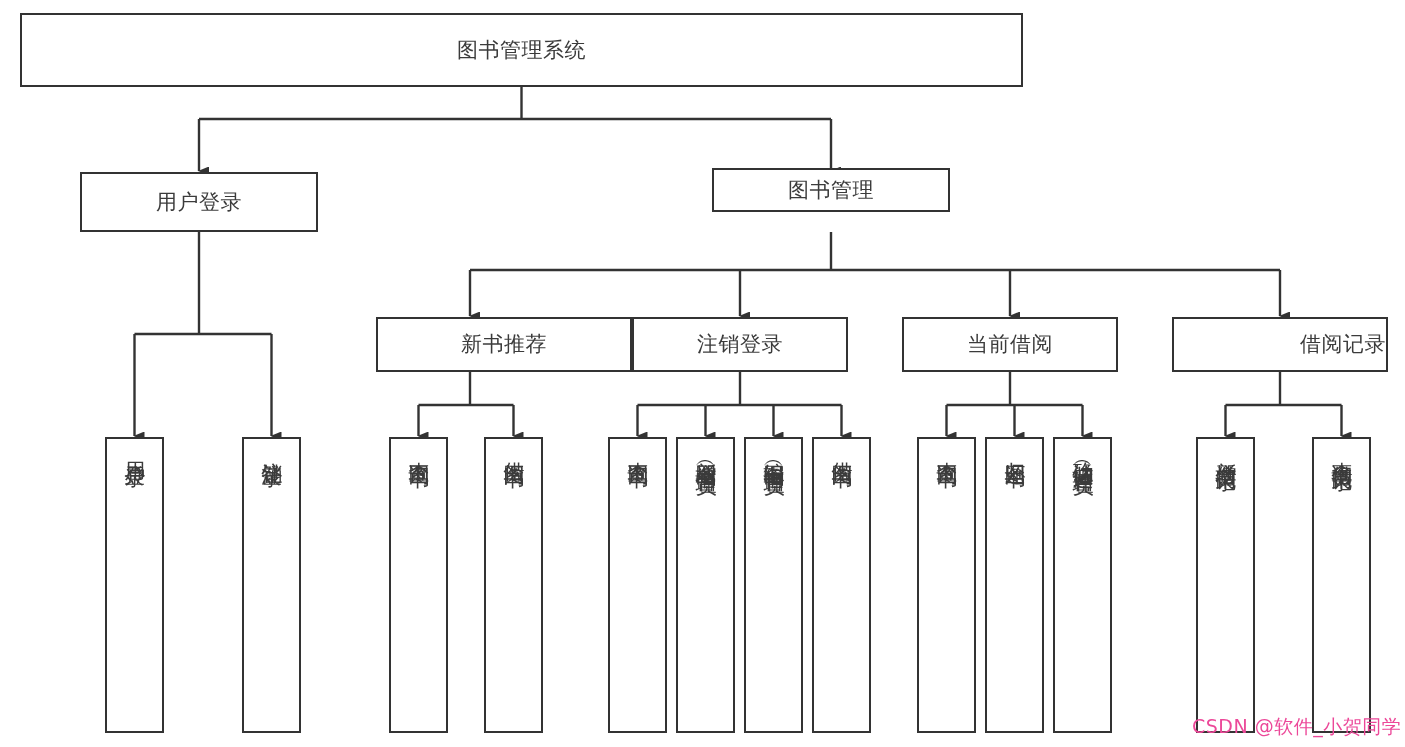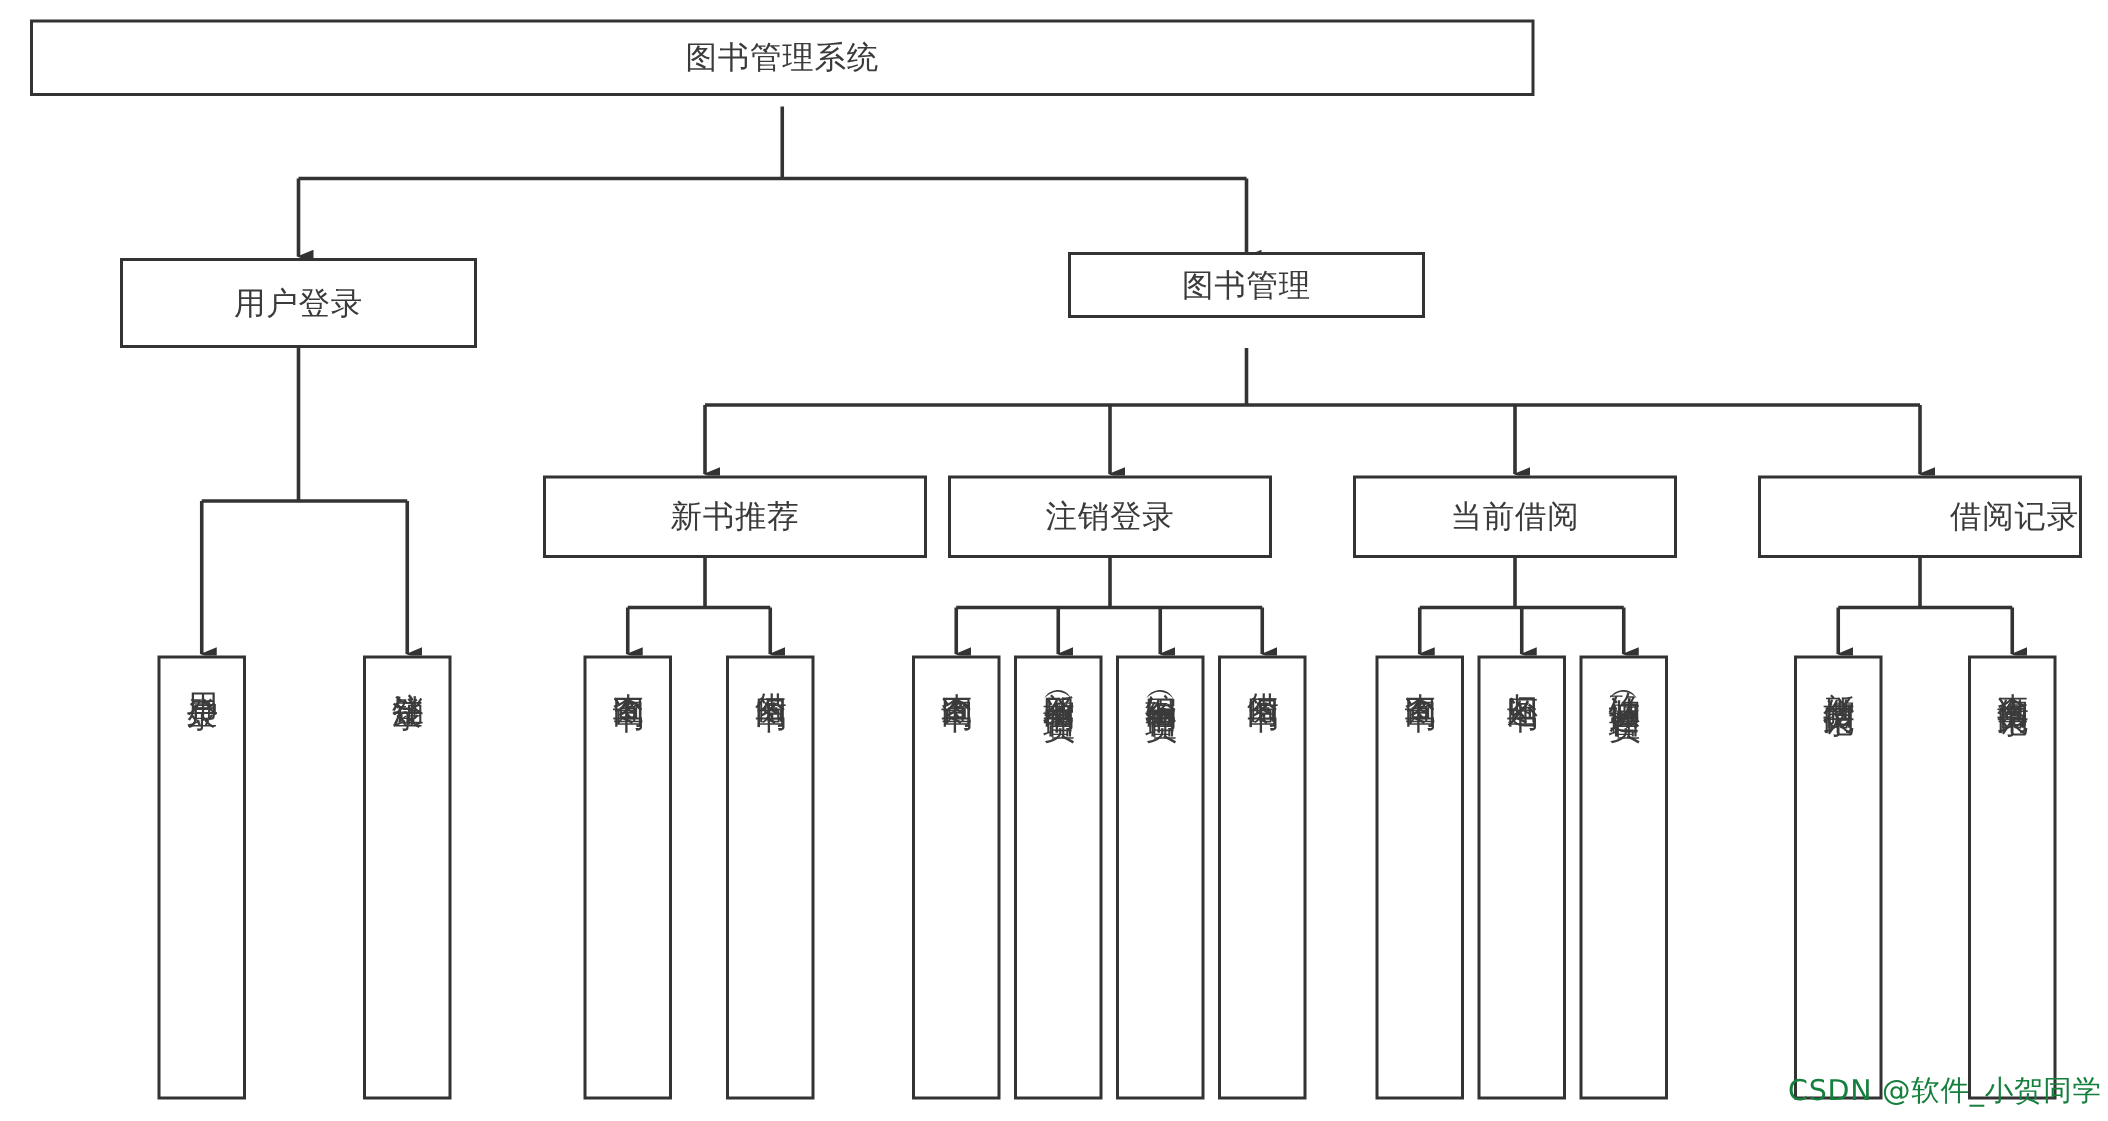--- a/index.html
+++ b/index.html
@@ -56,21 +56,21 @@
   }
   .node.vertical .node-label {
     writing-mode: vertical-rl;
     text-orientation: upright;
     font-size: 21px;
     letter-spacing: 2px;
     line-height: 1;
   }
   .watermark {
     position: absolute;
-    color: #15803d;
+    color: #ec4899;
     font-size: 19px;
     font-family: "DejaVu Sans", "Liberation Sans", sans-serif;
     white-space: nowrap;
     letter-spacing: 0.5px;
   }
 </style>
 </head>
 <body>
 
 <div id="diagram-root">
@@ -111,30 +111,30 @@
         <path d="M1014.5,405 L1014.5,436" marker-end="url(#arrowhead)"></path>
         <path d="M1082.5,405 L1082.5,436" marker-end="url(#arrowhead)"></path>
         <path d="M1280,372 L1280,405"></path>
         <path d="M1225.5,405 L1341.5,405"></path>
         <path d="M1225.5,405 L1225.5,436" marker-end="url(#arrowhead)"></path>
         <path d="M1341.5,405 L1341.5,436" marker-end="url(#arrowhead)"></path>
       </g>
   </svg>
 
   <div id="nodes-layer">
-      <div class="node horizontal" style="left: 20px; top: 13px; width: 1003px; height: 51px;">
+      <div class="node horizontal" style="left: 20px; top: 13px; width: 1003px; height: 74px;">
         <span class="node-label">图书管理系统</span>
       </div>
       <div class="node horizontal" style="left: 80px; top: 172px; width: 238px; height: 60px;">
         <span class="node-label">用户登录</span>
       </div>
       <div class="node horizontal" style="left: 712px; top: 168px; width: 238px; height: 44px;">
         <span class="node-label">图书管理</span>
       </div>
-      <div class="node horizontal" style="left: 362px; top: 317px; width: 256px; height: 55px;">
+      <div class="node horizontal" style="left: 376px; top: 317px; width: 256px; height: 55px;">
         <span class="node-label">新书推荐</span>
       </div>
       <div class="node horizontal" style="left: 632px; top: 317px; width: 216px; height: 55px;">
         <span class="node-label">注销登录</span>
       </div>
       <div class="node horizontal" style="left: 902px; top: 317px; width: 216px; height: 55px;">
         <span class="node-label">当前借阅</span>
       </div>
       <div class="node horizontal" style="left: 1172px; top: 317px; width: 216px; height: 55px; justify-content: flex-end;">
         <span class="node-label">借阅记录</span>

